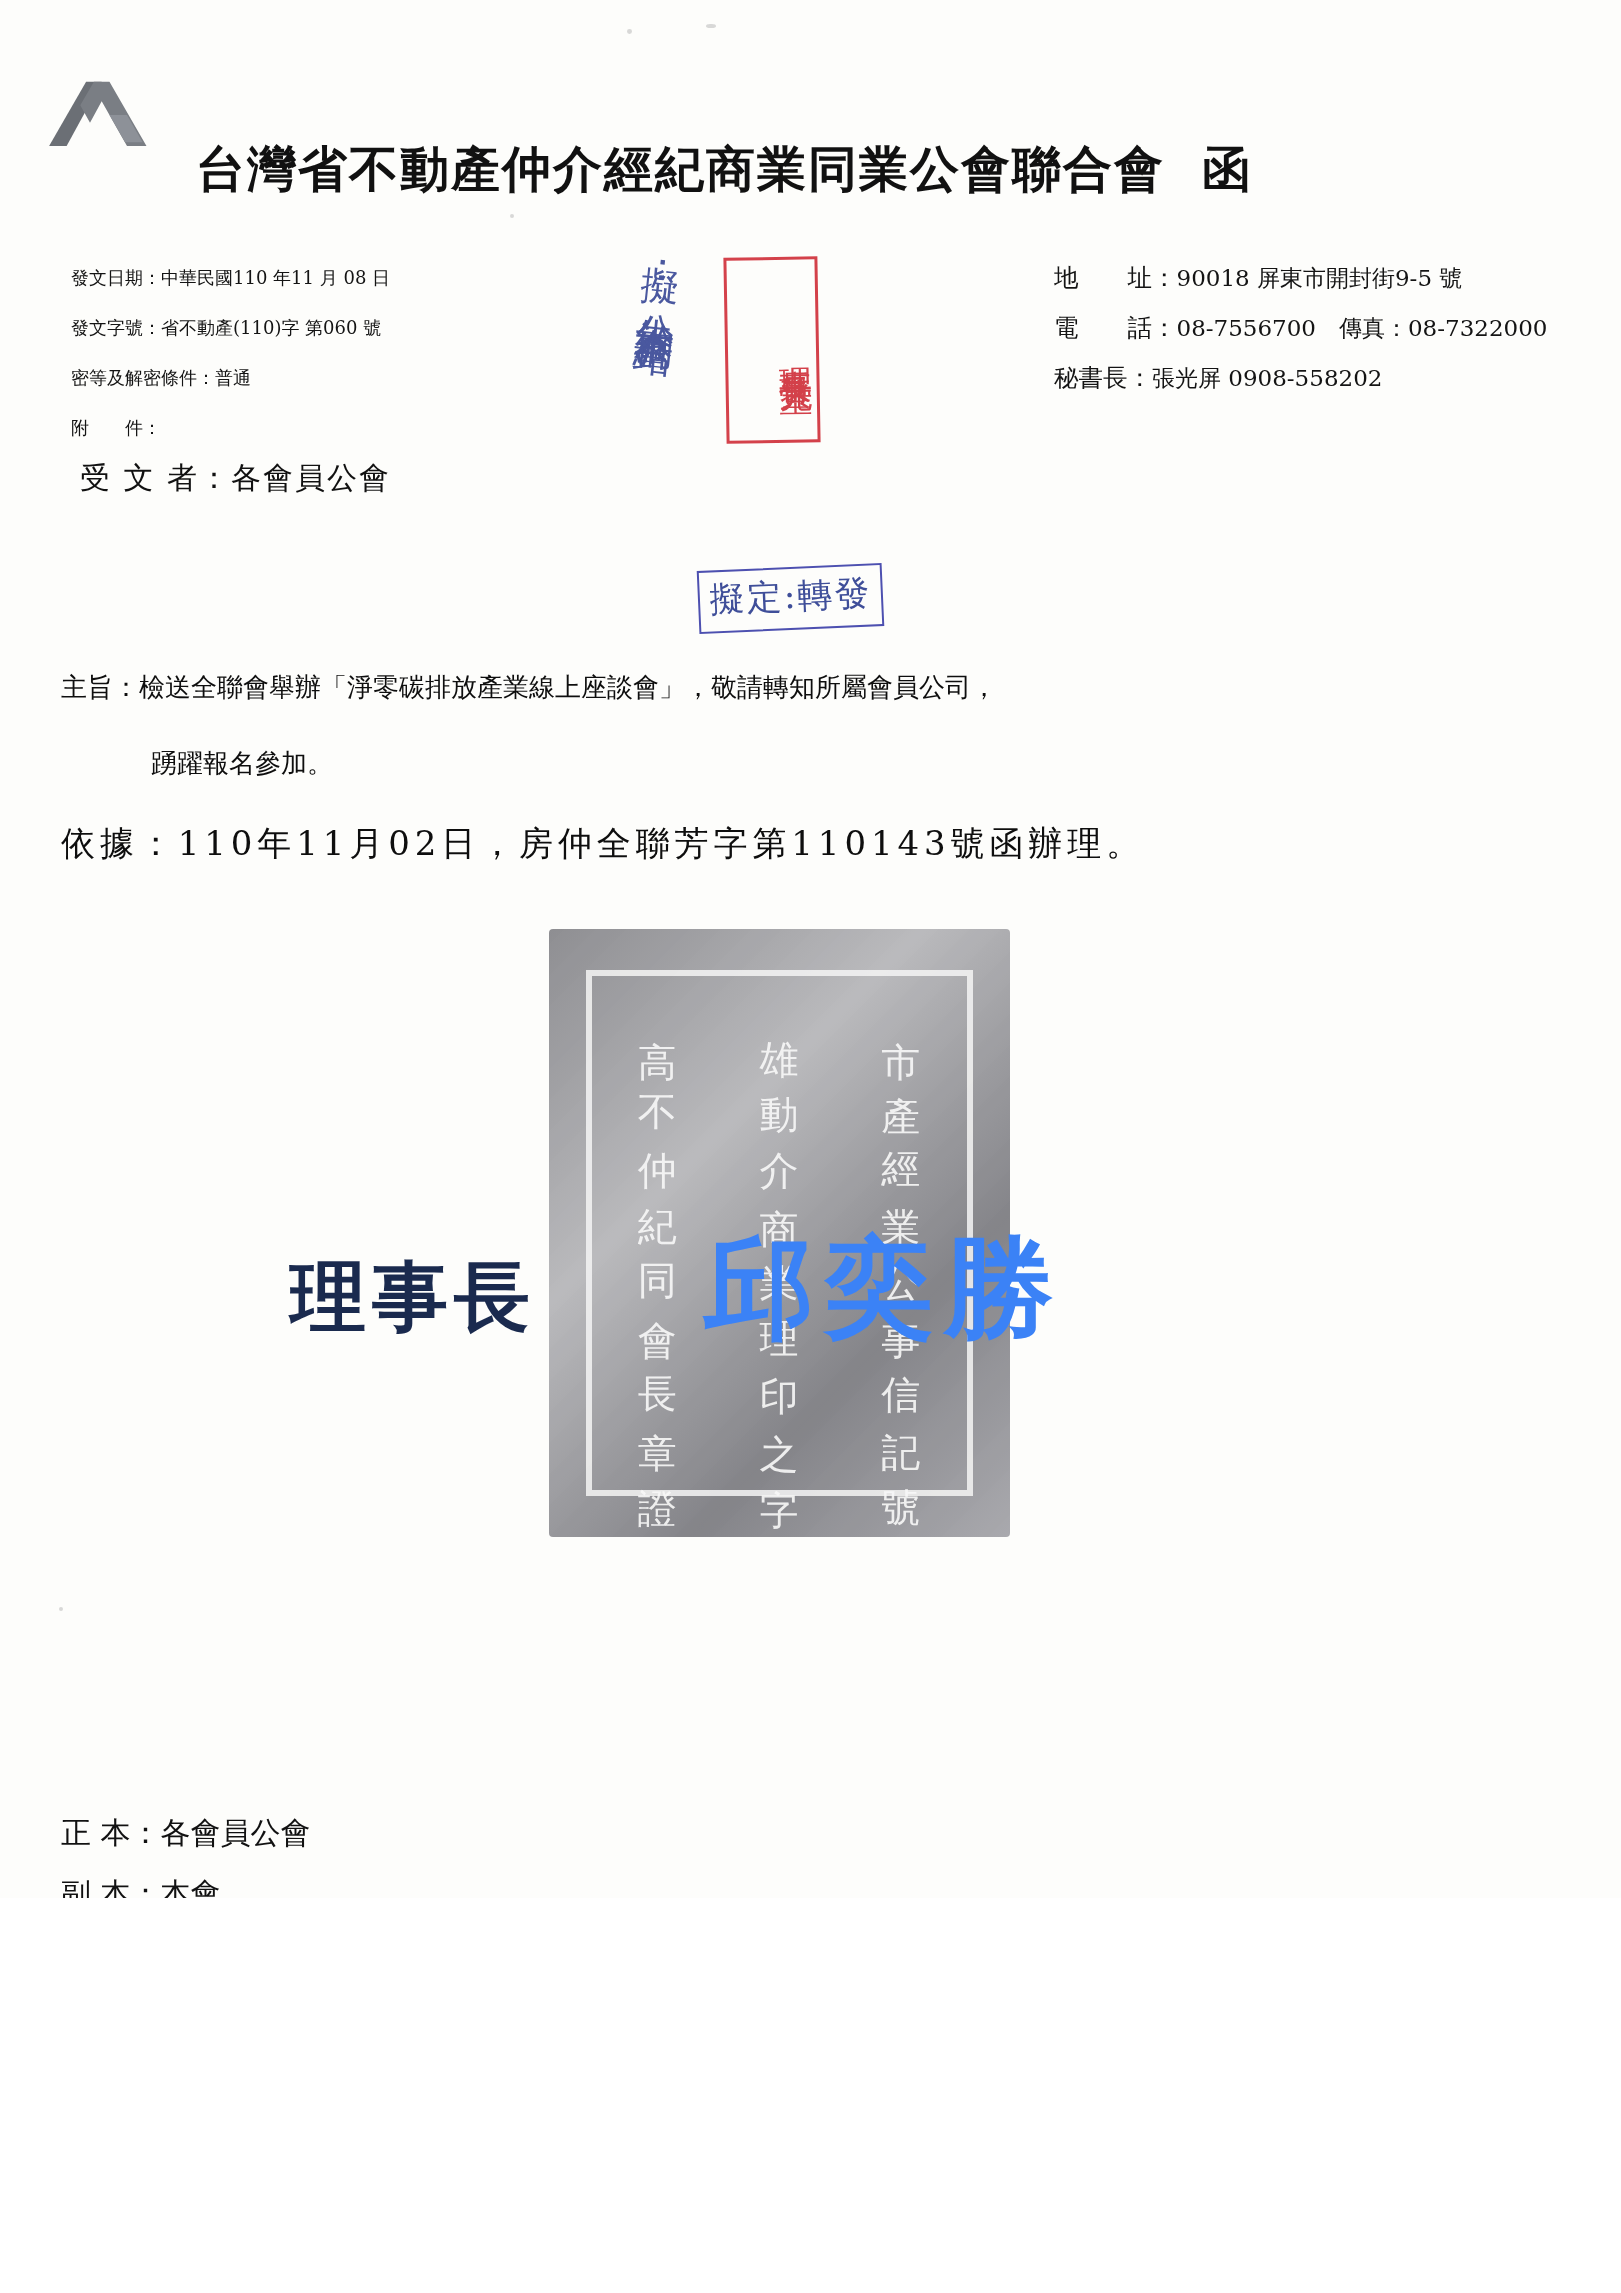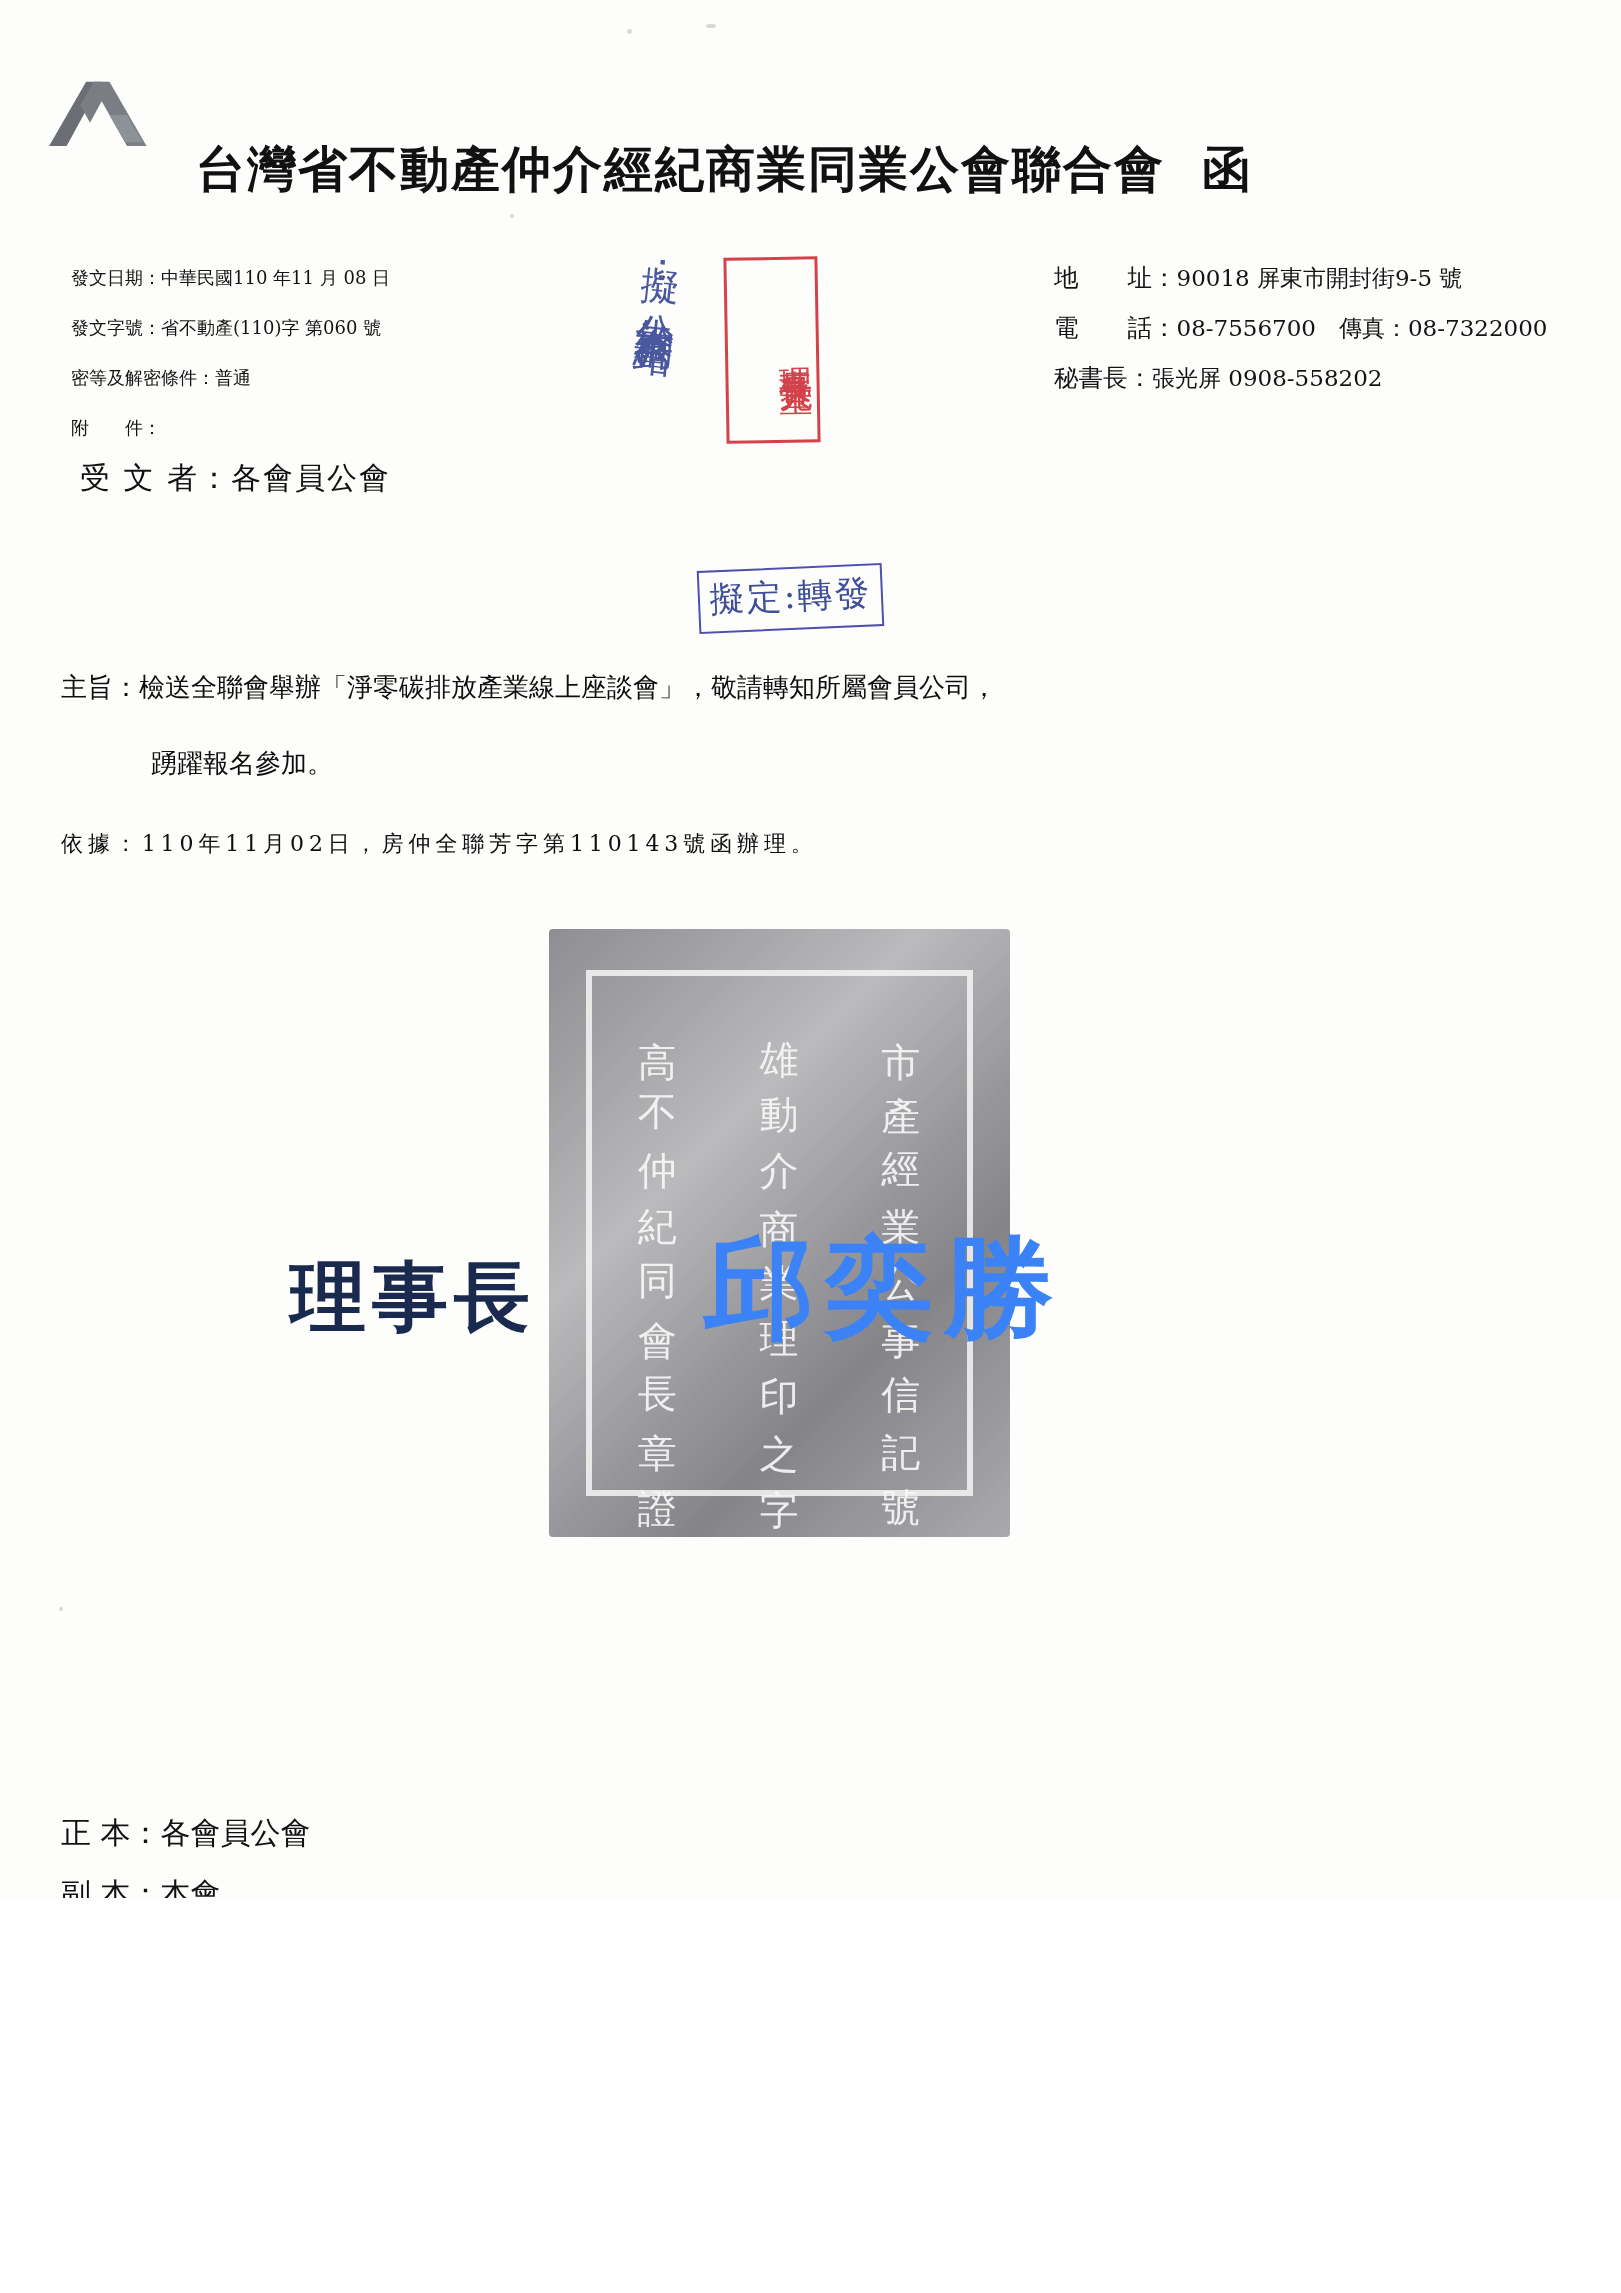--- a/index.html
+++ b/index.html
@@ -152,21 +152,21 @@
   }
   #body-subject .indent {
     display: block;
     padding-left: 90px;
   }
   #body-basis {
     position: absolute;
     left: 61px;
     top: 814px;
     width: 1509px;
-    font-size: 22px;
+    font-size: 34px;
     line-height: 59px;
     color: #0e0e0e;
     font-family: "DejaVu Serif", serif;
     letter-spacing: 4.9px;
   }
 
   
   #sig-seal {
     position: absolute;
     left: 549px;

